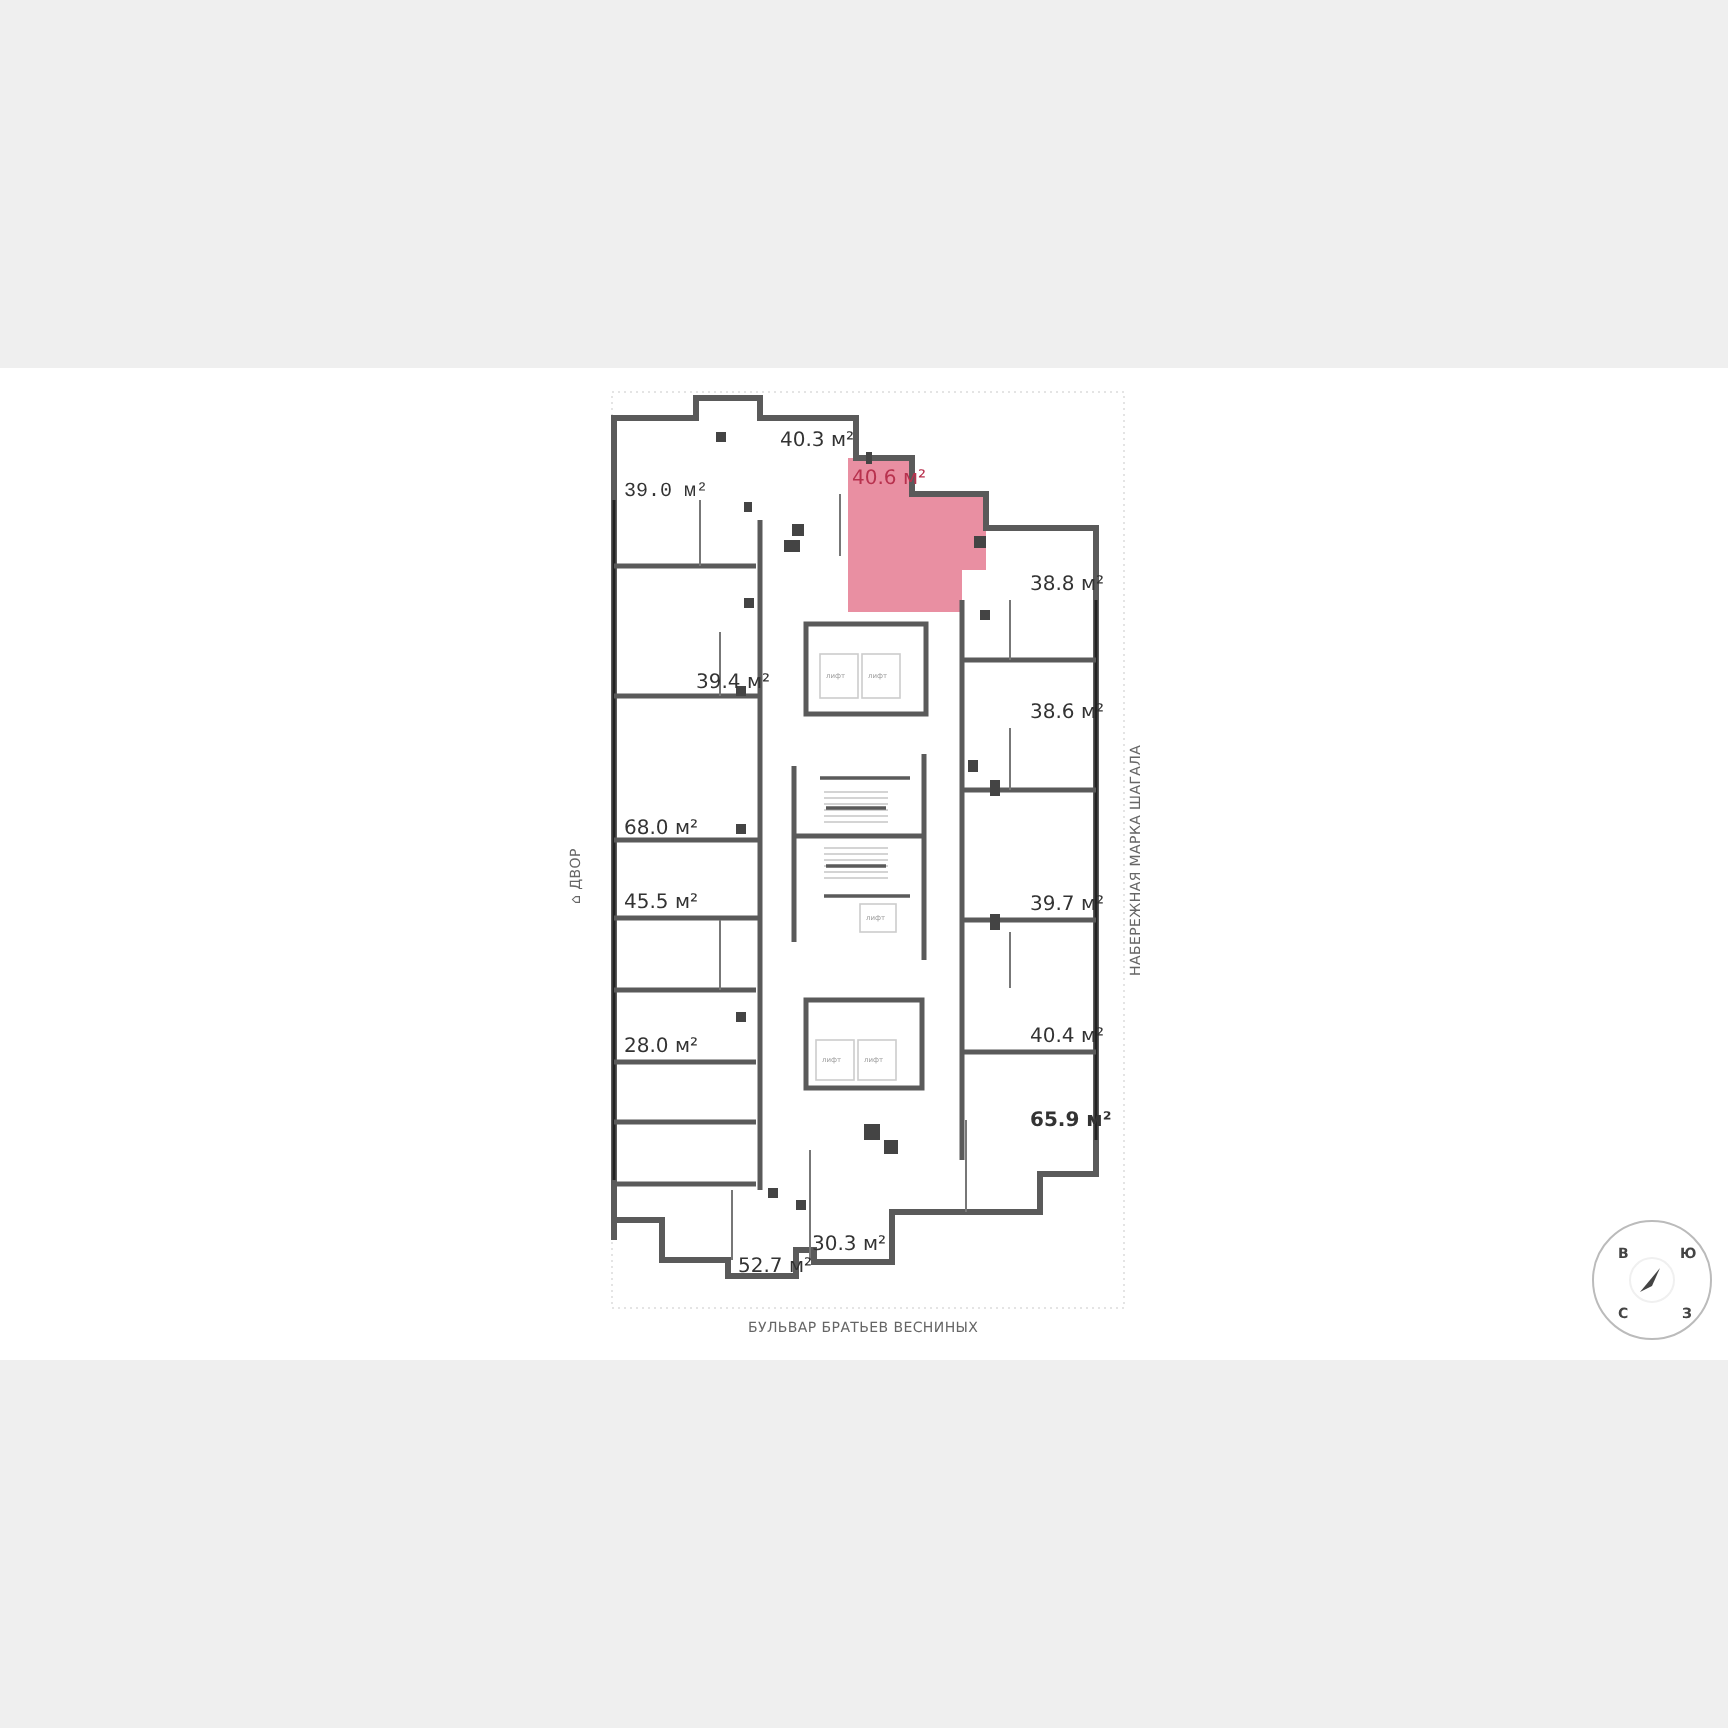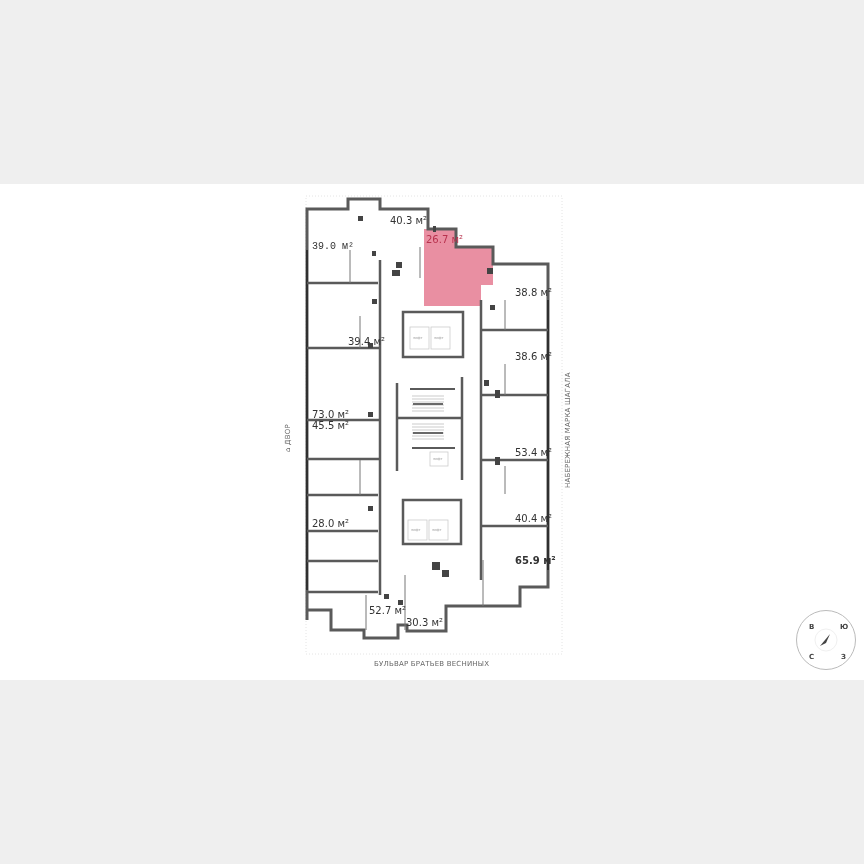--- a/index.html
+++ b/index.html
@@ -119,32 +119,32 @@
       <rect x="368" y="506" width="5" height="5"></rect>
     <rect x="432" y="562" width="8" height="8"></rect>
       <rect x="442" y="570" width="7" height="7"></rect>
     <rect x="384" y="594" width="5" height="5"></rect>
       <rect x="398" y="600" width="5" height="5"></rect>
   </g>
 </svg>
 
 <div class="lbl" style="left:390px;top:216px;">40.3 м²</div>
 <div class="lbl" style="left:312px;top:242px;font-family:Liberation Mono, monospace;">39.0 м²</div>
-<div class="lbl sel" style="left:426px;top:235px;">26.7 м²</div>
+<div class="lbl sel" style="left:426px;top:235px;">40.6 м²</div>
 <div class="lbl" style="left:515px;top:288px;">38.8 м²</div>
 <div class="lbl" style="left:312px;top:337px;margin-left:36px;">39.4 м²</div>
 <div class="lbl" style="left:515px;top:352px;">38.6 м²</div>
-<div class="lbl" style="left:312px;top:410px;">73.0 м²</div>
-<div class="lbl" style="left:312px;top:421px;text-align:center;">45.5 м²</div>
-<div class="lbl" style="left:515px;top:448px;">53.4 м²</div>
+<div class="lbl" style="left:312px;top:410px;">68.0 м²</div>
+<div class="lbl" style="left:312px;top:447px;text-align:center;">45.5 м²</div>
+<div class="lbl" style="left:515px;top:448px;">39.7 м²</div>
 <div class="lbl" style="left:515px;top:514px;">40.4 м²</div>
 <div class="lbl" style="left:312px;top:519px;">28.0 м²</div>
 <div class="lbl" style="left:515px;top:556px;font-weight:bold;">65.9 м²</div>
 <div class="lbl" style="left:406px;top:618px;">30.3 м²</div>
-<div class="lbl" style="left:369px;top:606px;">52.7 м²</div>
+<div class="lbl" style="left:369px;top:629px;">52.7 м²</div>
 
 <div class="lift" style="left:413px;top:336px;">лифт</div>
 <div class="lift" style="left:434px;top:336px;">лифт</div>
 <div class="lift" style="left:433px;top:457px;">лифт</div>
 <div class="lift" style="left:411px;top:528px;">лифт</div>
 <div class="lift" style="left:432px;top:528px;">лифт</div>
 
 <div class="street vert" style="left:284px;top:452px;transform:rotate(-90deg);">
   <span>⌂ </span><span>ДВОР</span>
 </div>

